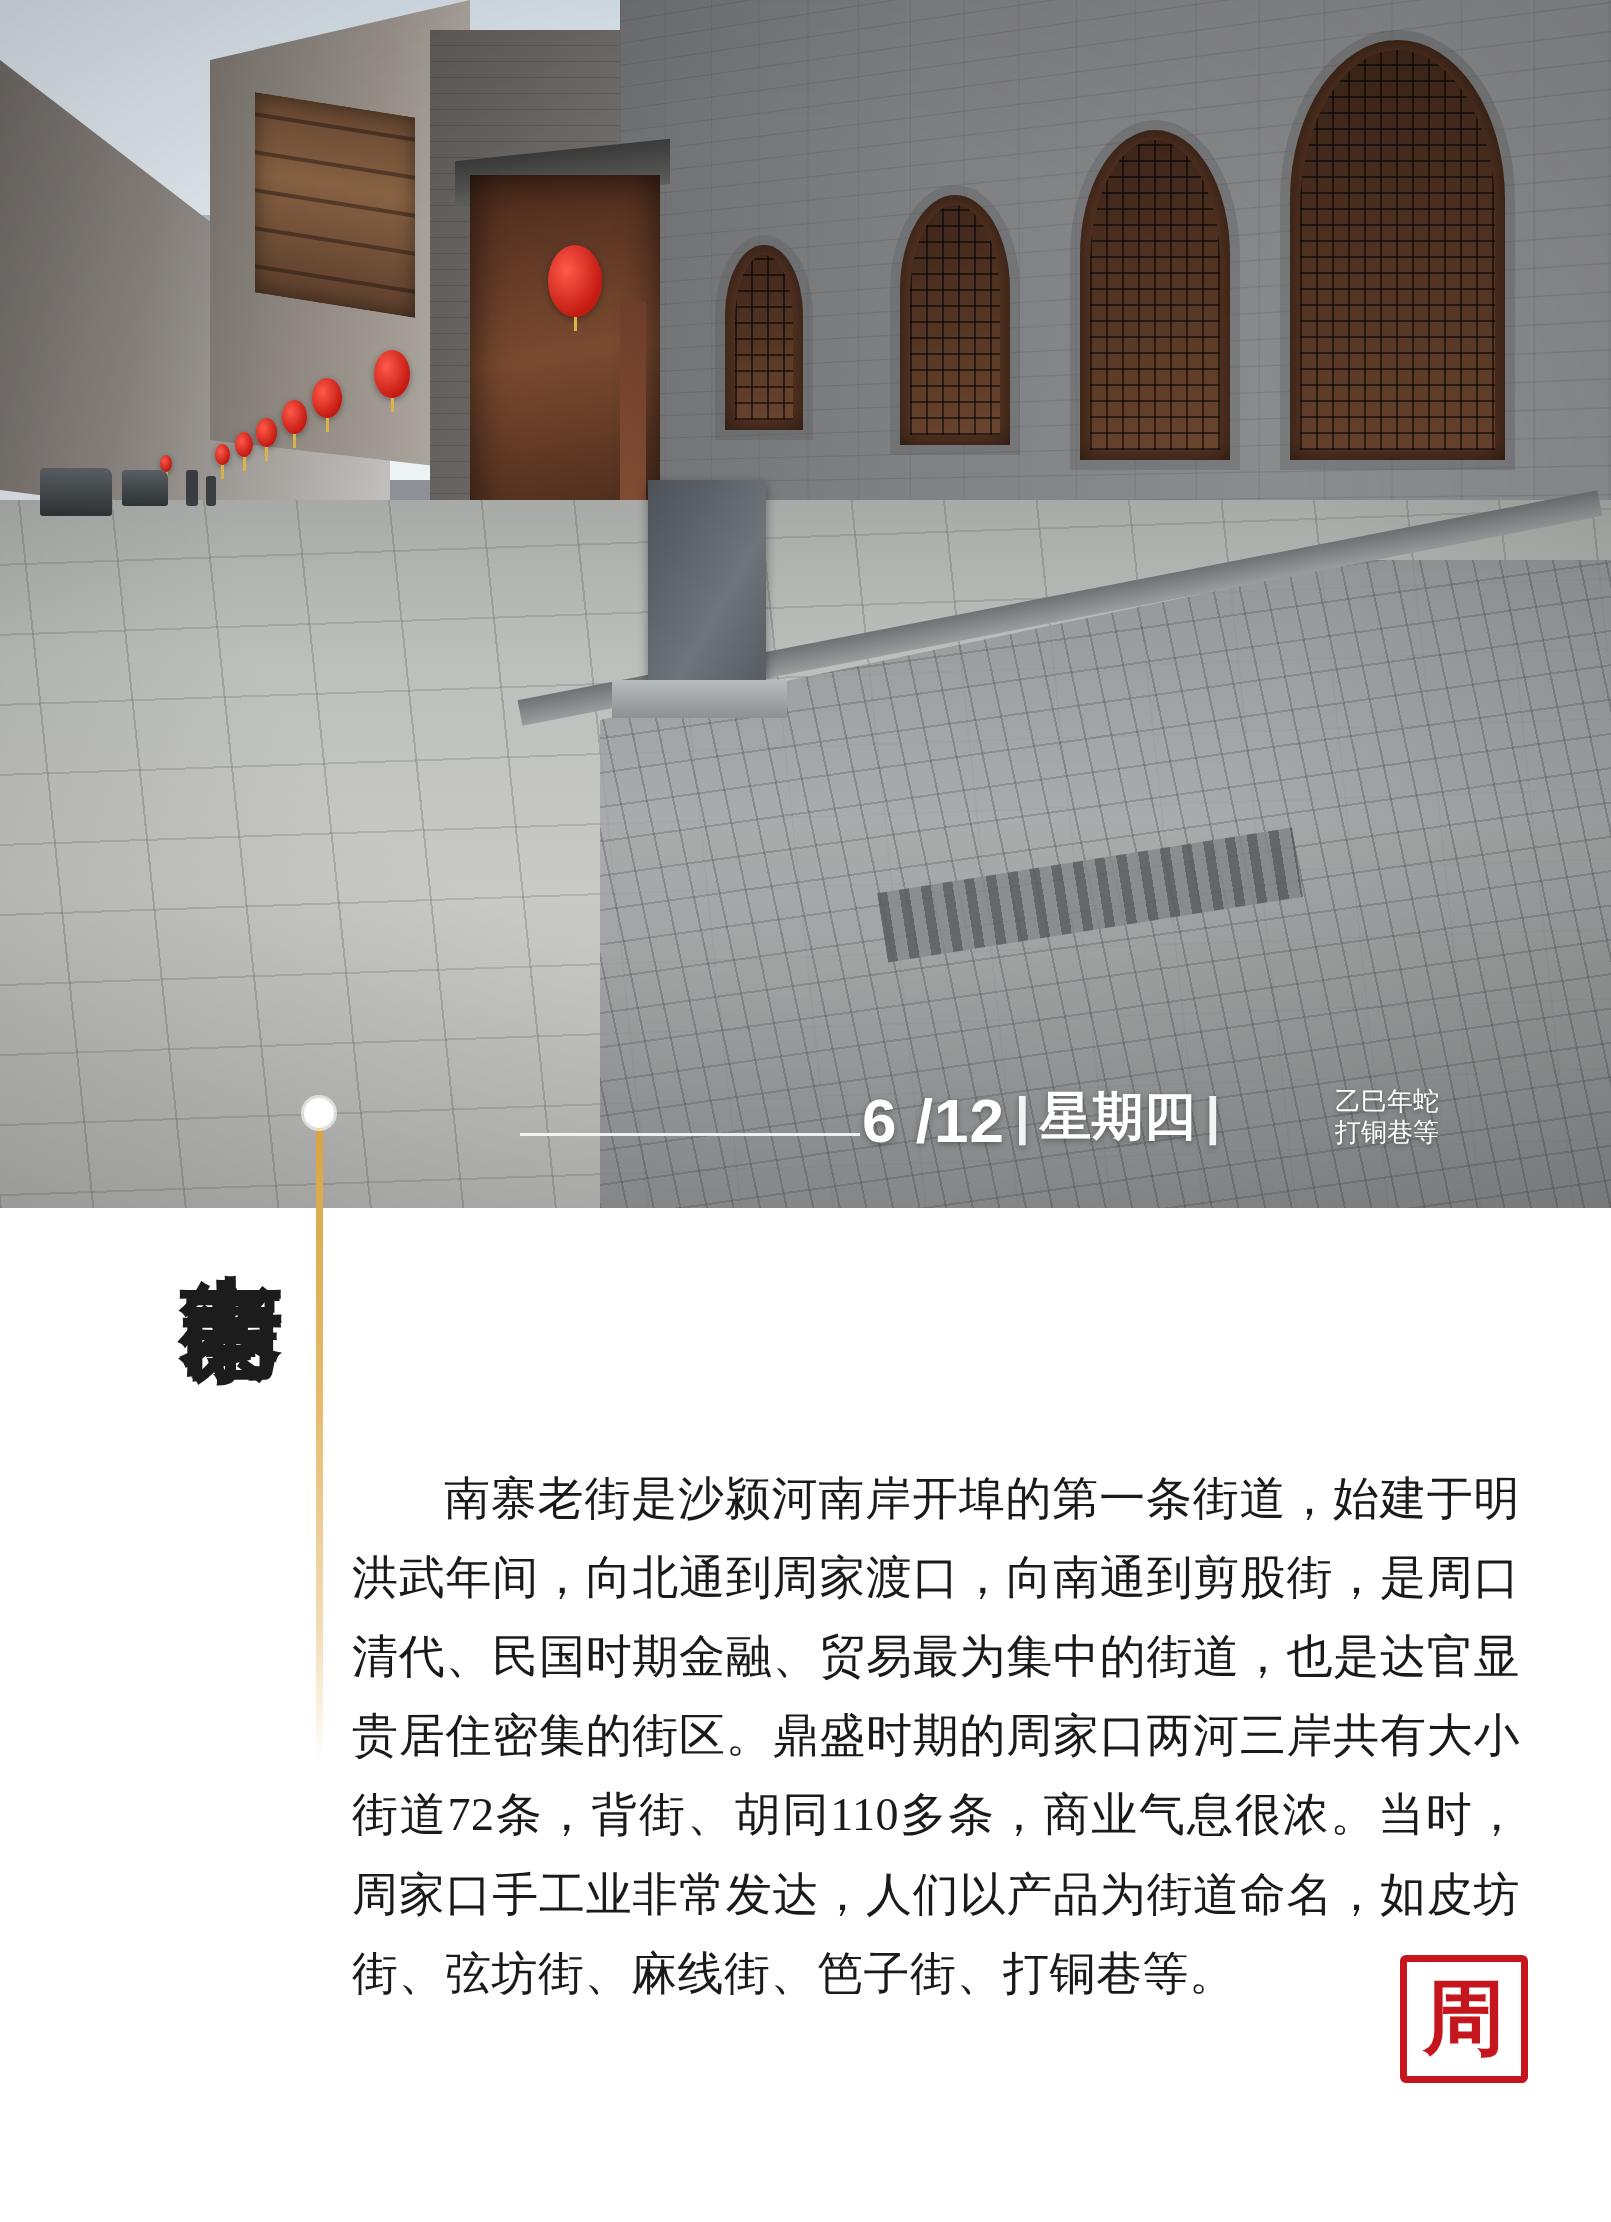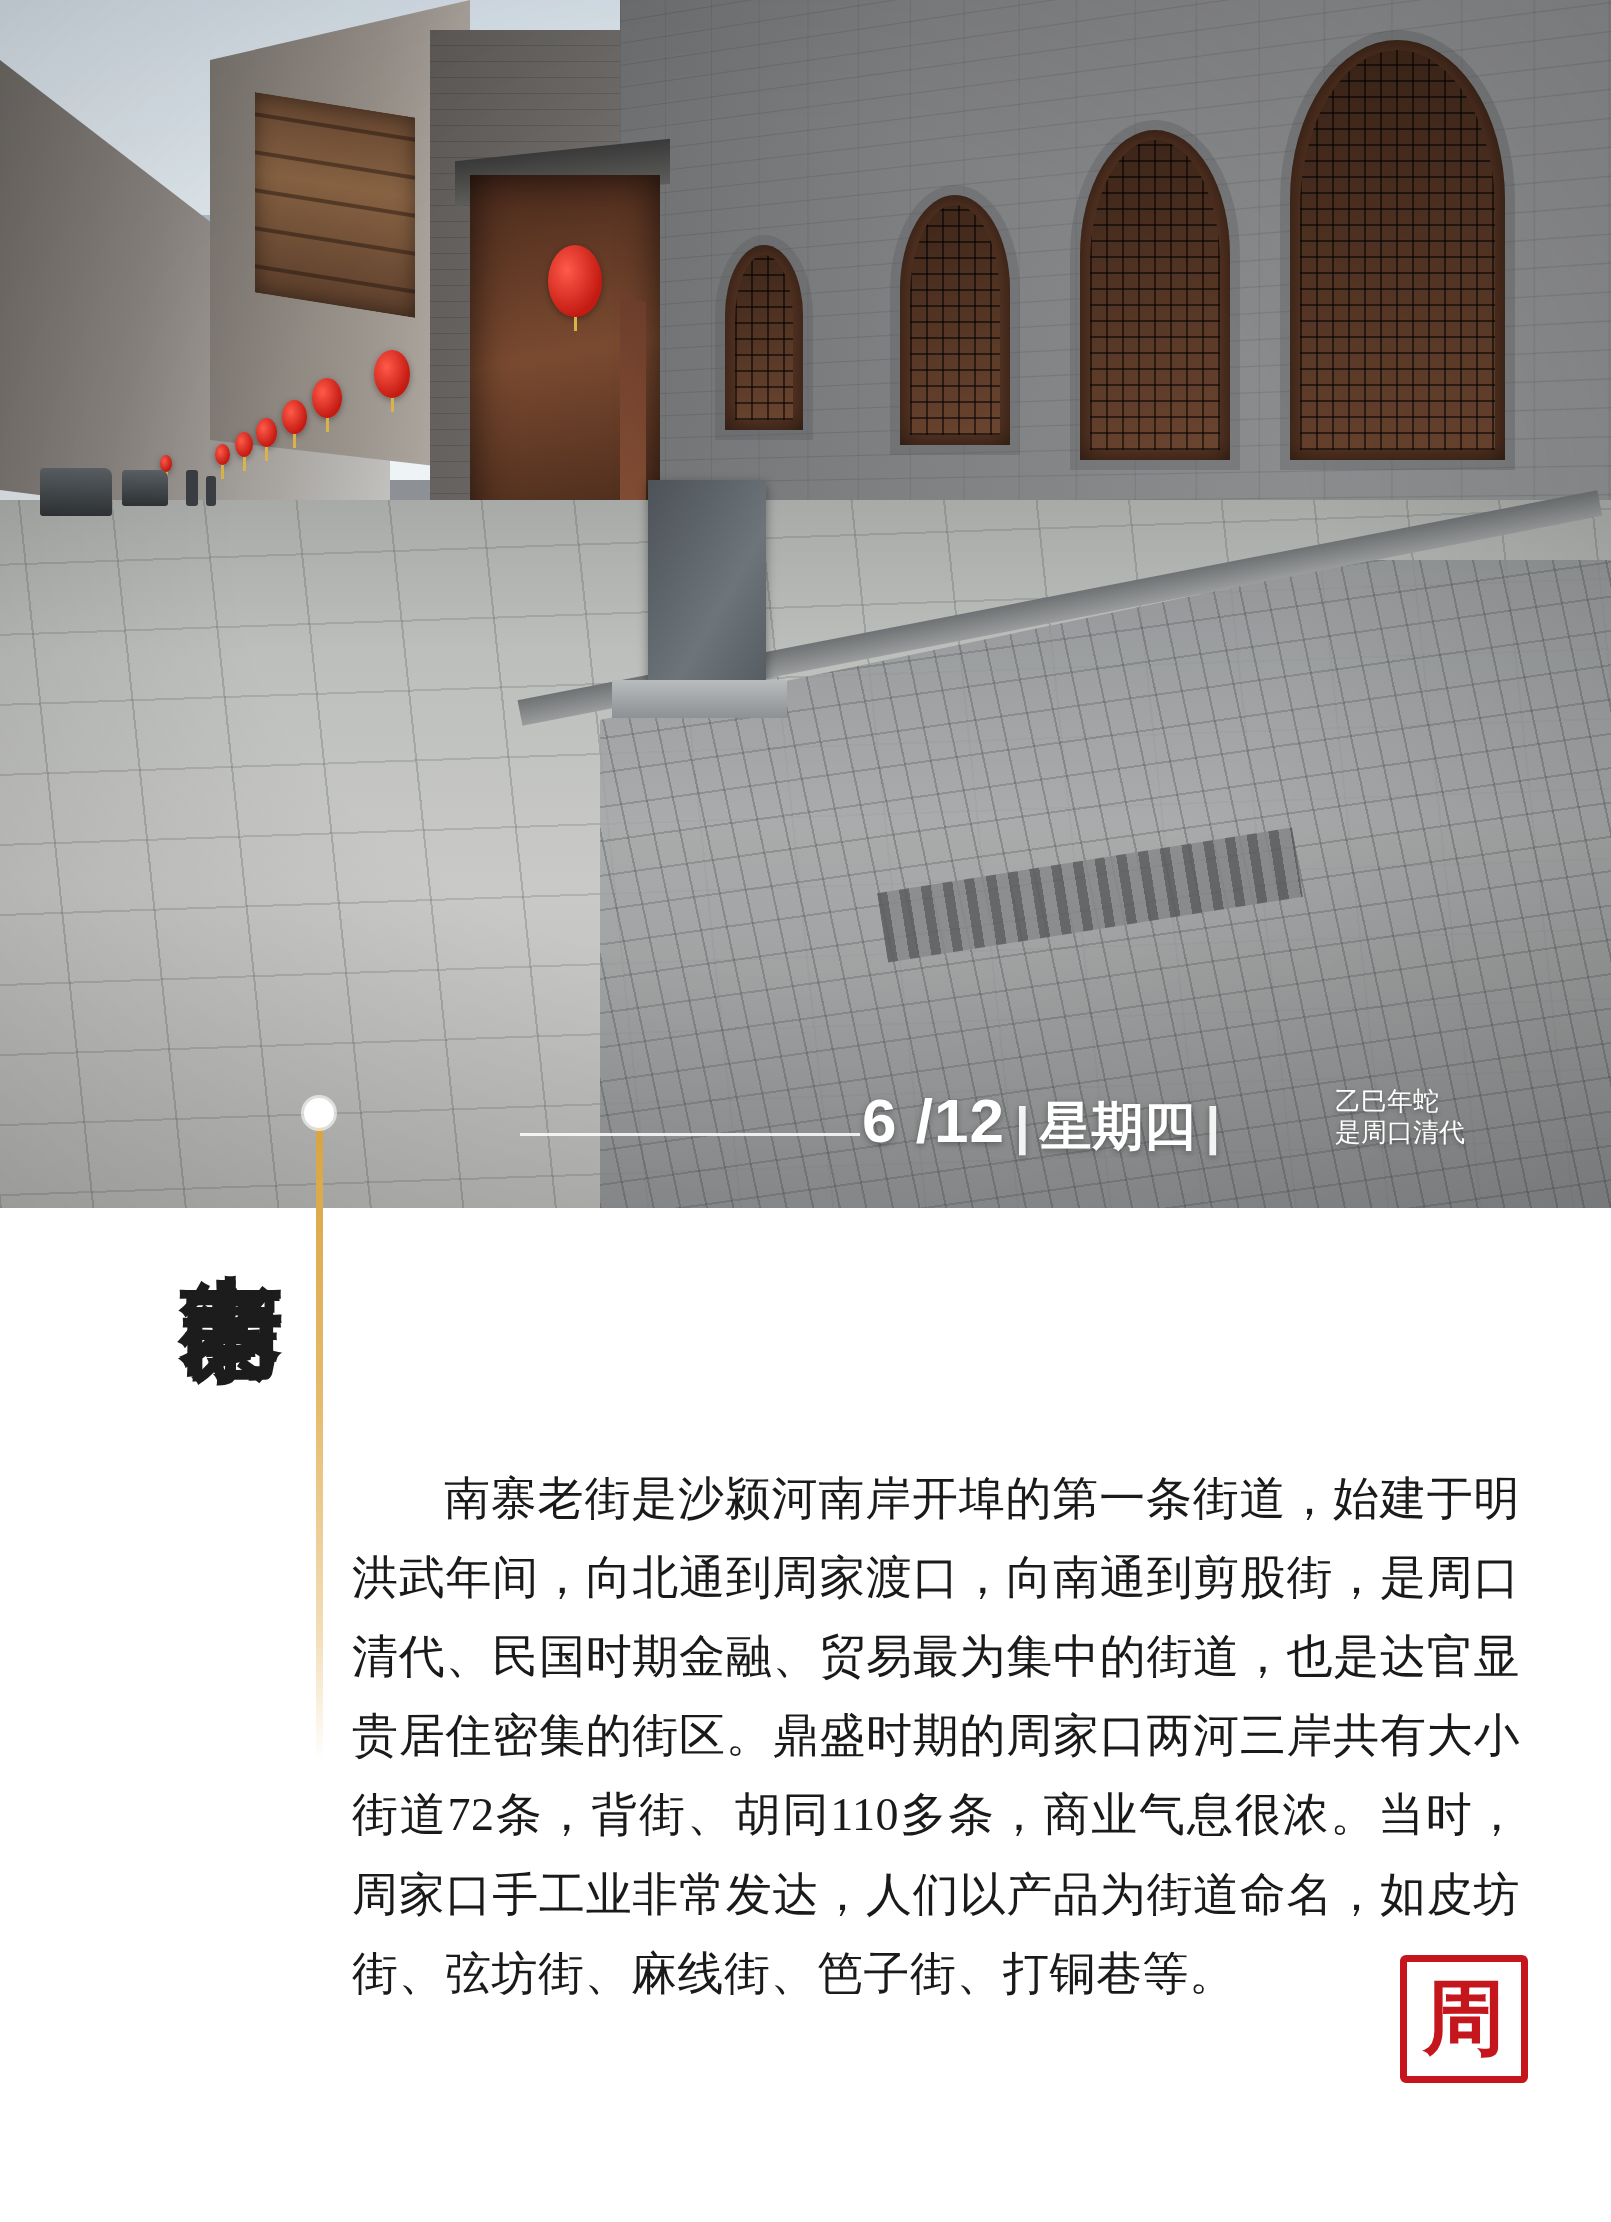--- a/index.html
+++ b/index.html
@@ -243,21 +243,21 @@
     top: 1133px;
     width: 340px;
     height: 3px;
     background: rgba(255,255,255,.85);
   }
   .date-group {
     position: absolute;
     left: 862px;
     top: 1090px;
     display: flex;
-    align-items: flex-end;
+    align-items: flex-start;
     color: #ffffff;
     font-weight: 700;
     text-shadow: 0 2px 6px rgba(0,0,0,.35);
   }
   .date-md {
     font-size: 62px;
     letter-spacing: 1px;
     line-height: 1;
     font-family: "Liberation Sans", sans-serif;
   }
@@ -442,21 +442,21 @@
 
   <div class="date-rule"></div>
   <div class="date-group">
     <span class="date-md">6 /12</span>
     <span class="date-sep">|</span>
     <span class="date-week">星期四</span>
     <span class="date-sep">|</span>
   </div>
   <div class="lunar">
     <div>乙巳年蛇</div>
-    <div>是周口清代</div>
+    <div>打铜巷等</div>
   </div>
 
   <div class="accent-line"></div>
   <div class="accent-dot"></div>
 
   <div class="side-title">南寨老街</div>
 
   <div class="body-text">南寨老街是沙颍河南岸开埠的第一条街道，始建于明洪武年间，向北通到周家渡口，向南通到剪股街，是周口清代、民国时期金融、贸易最为集中的街道，也是达官显贵居住密集的街区。鼎盛时期的周家口两河三岸共有大小街道72条，背街、胡同110多条，商业气息很浓。当时，周家口手工业非常发达，人们以产品为街道命名，如皮坊街、弦坊街、麻线街、笆子街、打铜巷等。</div>
 
   <div class="seal">周</div>

